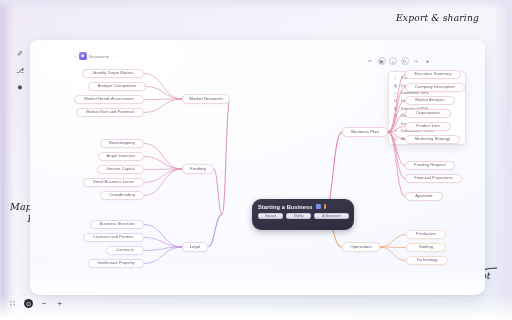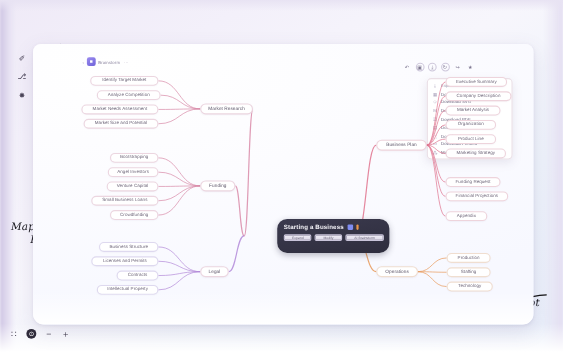--- a/index.html
+++ b/index.html
@@ -198,20 +198,21 @@
 </head>
 <body>
 
 <div id="root">
 
   <div class="page-tint-l"></div>
   <div class="page-tint-r"></div>
   <div class="page-tint-t"></div>
   <div class="page-tint-b"></div>
 
+  <div class="hand" id="ann-export">Export &amp; sharing</div>
   <div class="hand" id="ann-mapctl">Map Control
 Panel</div>
   <div class="hand" id="ann-copilot">Copilot</div>
 
   <svg class="ann-arrow" style="left:0;top:0;width:512px;height:320px">
     <path d="M55,40 C62,58 66,78 69,96" stroke="#111" stroke-width="1.1" fill="none"></path>
     <path d="M64,88 L69,99 L74,87" stroke="#111" stroke-width="1.1" fill="none" stroke-linecap="round"></path>
     <path d="M55,222 C58,232 56,244 50,252" stroke="#111" stroke-width="1.1" fill="none"></path>
     <path d="M44,246 L49,254 L56,249" stroke="#111" stroke-width="1.1" fill="none" stroke-linecap="round"></path>
     <path d="M497,268 C489,268 480,270 472,274" stroke="#111" stroke-width="1.1" fill="none"></path>

